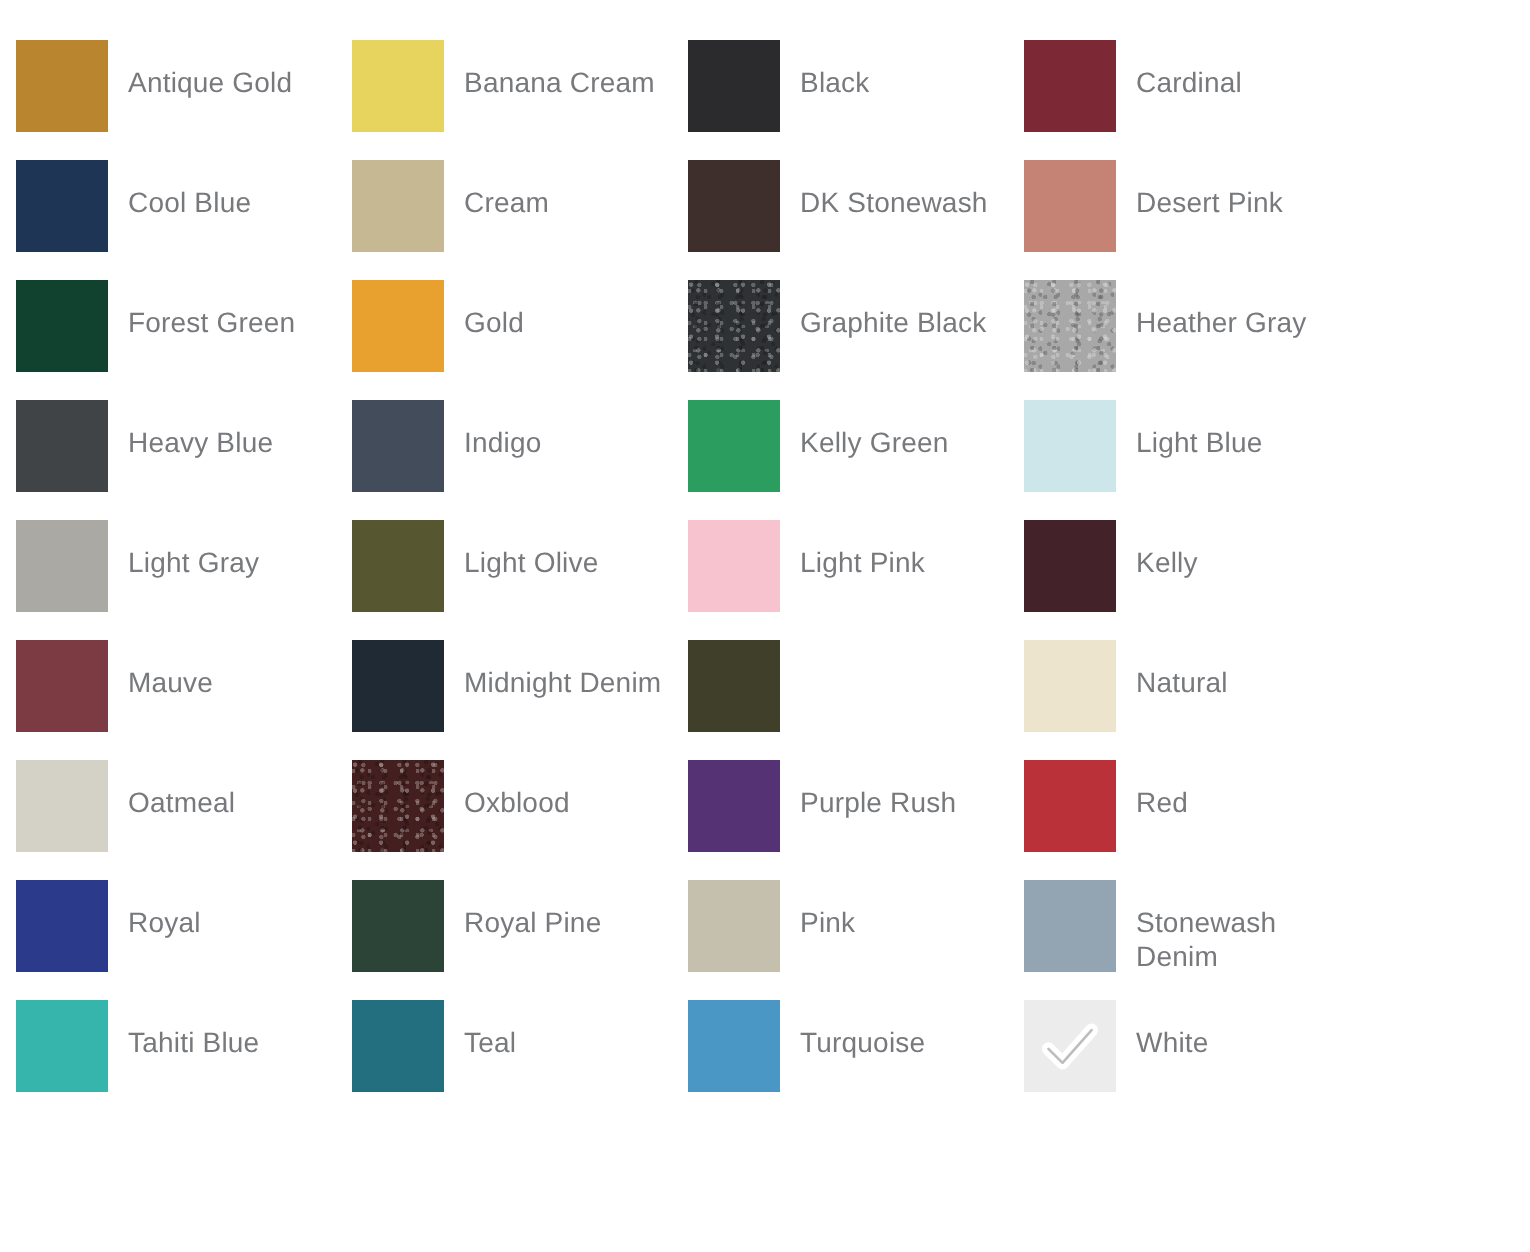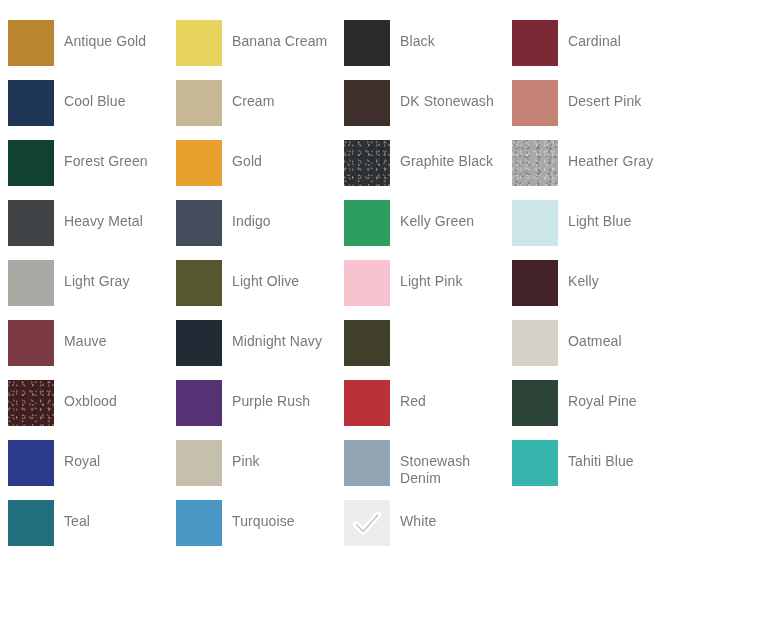--- a/index.html
+++ b/index.html
@@ -142,21 +142,21 @@
     <div class="swatch-item">
       <span class="swatch-chip textured" style="background-color: rgb(47, 50, 52);"></span>
       <span class="swatch-label">Graphite Black</span>
     </div>
     <div class="swatch-item">
       <span class="swatch-chip textured" style="background-color: rgb(168, 168, 168);"></span>
       <span class="swatch-label">Heather Gray</span>
     </div>
     <div class="swatch-item">
       <span class="swatch-chip" style="background-color: rgb(64, 68, 70);"></span>
-      <span class="swatch-label">Heavy Metal</span>
+      <span class="swatch-label">Heavy Blue</span>
     </div>
     <div class="swatch-item">
       <span class="swatch-chip" style="background-color: rgb(66, 76, 91);"></span>
       <span class="swatch-label">Indigo</span>
     </div>
     <div class="swatch-item">
       <span class="swatch-chip" style="background-color: rgb(42, 157, 95);"></span>
       <span class="swatch-label">Kelly Green</span>
     </div>
     <div class="swatch-item">
@@ -178,48 +178,52 @@
     <div class="swatch-item">
       <span class="swatch-chip" style="background-color: rgb(68, 34, 42);"></span>
       <span class="swatch-label">Kelly</span>
     </div>
     <div class="swatch-item">
       <span class="swatch-chip" style="background-color: rgb(124, 59, 66);"></span>
       <span class="swatch-label">Mauve</span>
     </div>
     <div class="swatch-item">
       <span class="swatch-chip" style="background-color: rgb(31, 42, 52);"></span>
-      <span class="swatch-label">Midnight Navy</span>
+      <span class="swatch-label">Midnight Denim</span>
     </div>
     <div class="swatch-item">
       <span class="swatch-chip" style="background-color: rgb(64, 64, 42);"></span>
+    </div>
+    <div class="swatch-item">
+      <span class="swatch-chip" style="background-color: rgb(236, 228, 205);"></span>
+      <span class="swatch-label">Natural</span>
     </div>
     <div class="swatch-item">
       <span class="swatch-chip" style="background-color: rgb(212, 210, 198);"></span>
       <span class="swatch-label">Oatmeal</span>
     </div>
     <div class="swatch-item">
       <span class="swatch-chip textured" style="background-color: rgb(67, 32, 31);"></span>
       <span class="swatch-label">Oxblood</span>
     </div>
     <div class="swatch-item">
       <span class="swatch-chip" style="background-color: rgb(84, 50, 115);"></span>
       <span class="swatch-label">Purple Rush</span>
     </div>
     <div class="swatch-item">
       <span class="swatch-chip" style="background-color: rgb(187, 49, 58);"></span>
       <span class="swatch-label">Red</span>
     </div>
     <div class="swatch-item">
+      <span class="swatch-chip" style="background-color: rgb(43, 58, 138);"></span>
+      <span class="swatch-label">Royal</span>
+    </div>
+    <div class="swatch-item">
       <span class="swatch-chip" style="background-color: rgb(44, 68, 56);"></span>
       <span class="swatch-label">Royal Pine</span>
-    </div>
-    <div class="swatch-item">
-      <span class="swatch-chip" style="background-color: rgb(43, 58, 138);"></span>
-      <span class="swatch-label">Royal</span>
     </div>
     <div class="swatch-item">
       <span class="swatch-chip" style="background-color: rgb(197, 191, 174);"></span>
       <span class="swatch-label">Pink</span>
     </div>
     <div class="swatch-item">
       <span class="swatch-chip" style="background-color: rgb(147, 165, 179);"></span>
       <span class="swatch-label">Stonewash Denim</span>
     </div>
     <div class="swatch-item">

